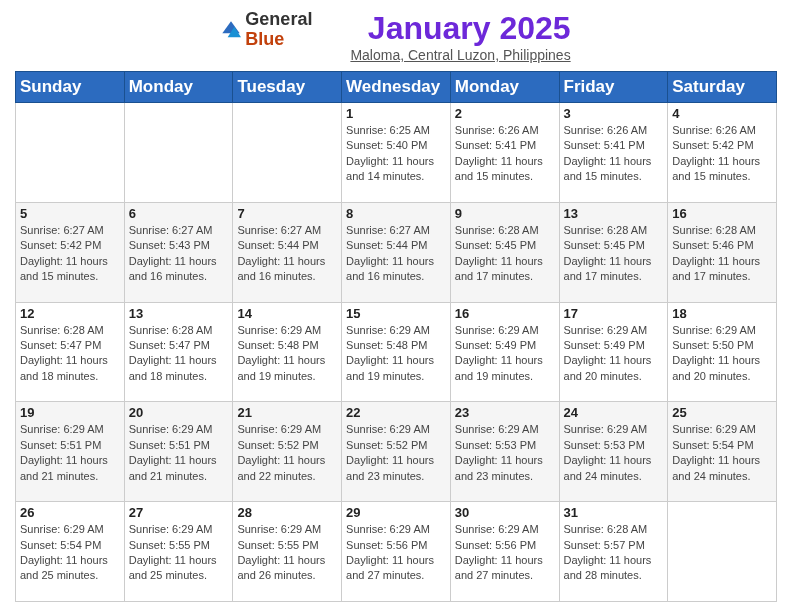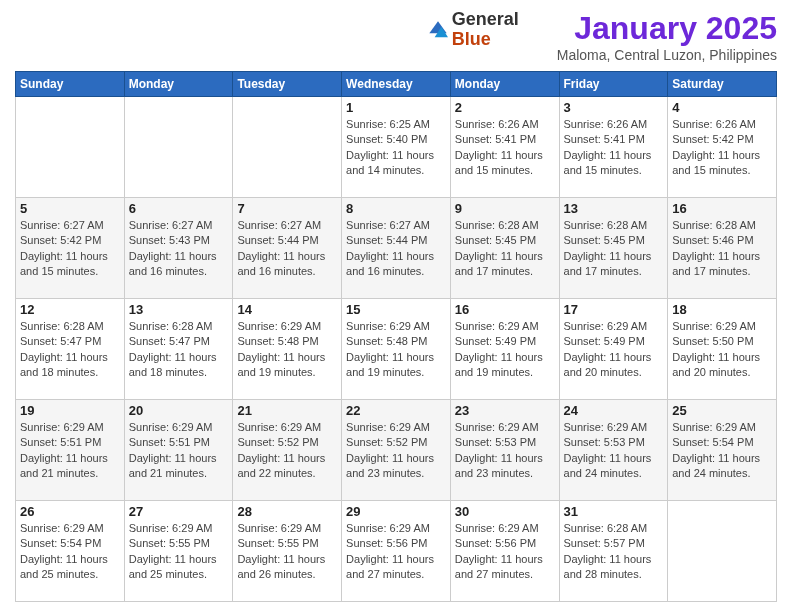--- a/index.html
+++ b/index.html
@@ -12,21 +12,21 @@
     }
     .page {
       width: 792px;
       height: 612px;
       padding: 10px 15px;
       display: flex;
       flex-direction: column;
     }
     .header {
       display: flex;
-      justify-content: flex-end;
+      justify-content: center;
       align-items: flex-start;
       margin-bottom: 8px;
       gap: 38px;
     }
     .logo {
       display: flex;
       align-items: center;
       gap: 4px;
     }
     .logo-text {
@@ -44,31 +44,32 @@
       text-align: right;
     }
     .month-title {
       font-size: 32px;
       font-weight: bold;
       color: #6d28d9;
     }
     .location {
       font-size: 14px;
       color: #555;
+      text-decoration: underline;
     }
     .calendar {
       width: 100%;
       border-collapse: collapse;
       flex: 1;
       table-layout: fixed;
     }
     .calendar thead tr th {
       background-color: #2c6bbf;
       color: #fff;
-      font-size: 12px;
+      font-size: 17px;
       font-weight: bold;
       padding: 5px 4px;
       text-align: left;
       border: 1px solid #1a5090;
     }
     .calendar tbody tr td {
       border: 1px solid #ccc;
       vertical-align: top;
       padding: 3px 4px;
       font-size: 9.5px;

